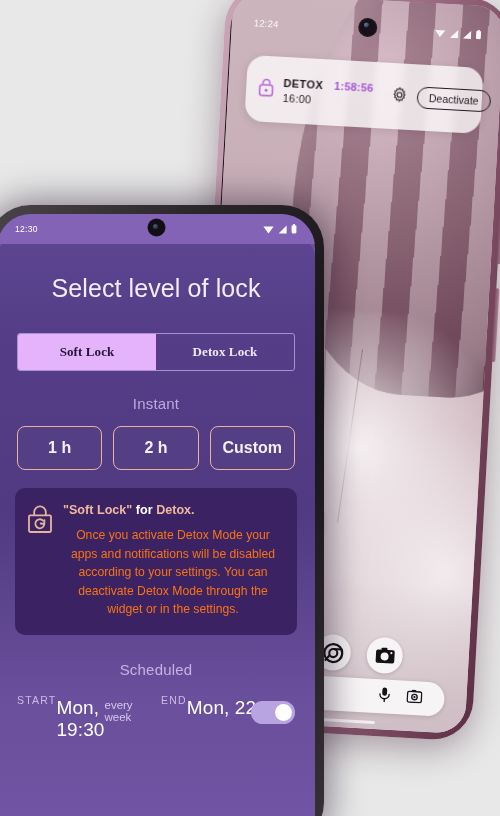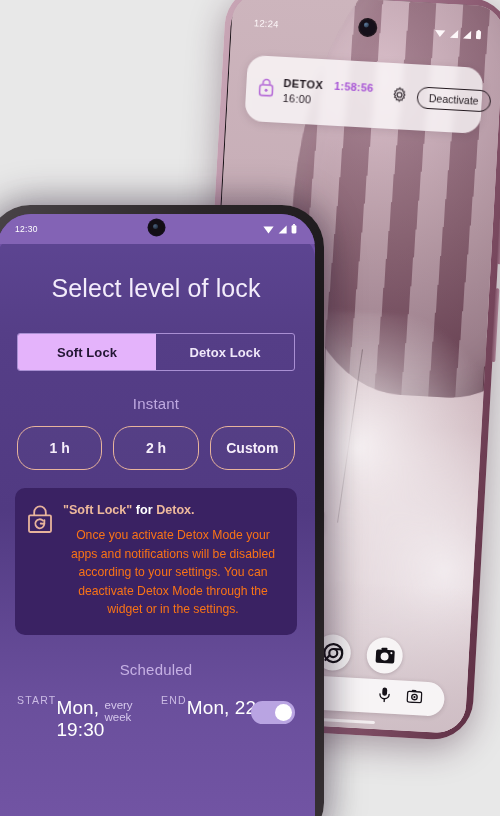--- a/index.html
+++ b/index.html
@@ -174,35 +174,35 @@
     margin:38px 0 0;text-align:center;color:#f3ecfb;
     font-size:25px;font-weight:400;letter-spacing:.1px;
   }
 
   .segmented{
     margin:30px 20px 0;height:36px;border-radius:3px;
     border:1px solid #a98fd3;display:flex;overflow:hidden;
   }
   .seg{
     flex:1 1 50%;display:flex;align-items:center;justify-content:center;
-    font-size:13px;font-weight:700;letter-spacing:.1px;
+    font-size:13px;font-weight:700;letter-spacing:.1px;font-family:Liberation Serif, serif;
   }
   .seg.active{background:#e4b3fb;color:#231634;}
   .seg.inactive{color:#efe7f9;font-weight:700;}
 
   .section-label{
     text-align:center;color:#bfa9e0;font-size:15px;margin:24px 0 0;letter-spacing:.2px;
   }
   .chips{
     display:flex;gap:11px;margin:14px 20px 0;
   }
   .chip{
-    flex:1 1 0;height:42px;border-radius:18px;border:1px solid #e8b49c;
+    flex:1 1 0;height:42px;border-radius:8px;border:1px solid #e8b49c;
     display:flex;align-items:center;justify-content:center;
-    color:#f6eefa;font-size:14px;font-weight:700;
+    color:#f6eefa;font-size:16px;font-weight:700;
     background:rgba(255,255,255,.015);
   }
 
   .warn-card{
     margin:18px 18px 0;border-radius:10px;background:#3a2263;
     padding:14px 14px 16px 12px;display:flex;gap:10px;box-sizing:border-box;
   }
   .warn-icon{flex:0 0 auto;padding-top:3px;}
   .warn-body{flex:1 1 auto;}
   .warn-h1{color:#ffffff;font-size:12.6px;font-weight:700;line-height:1.35;}

